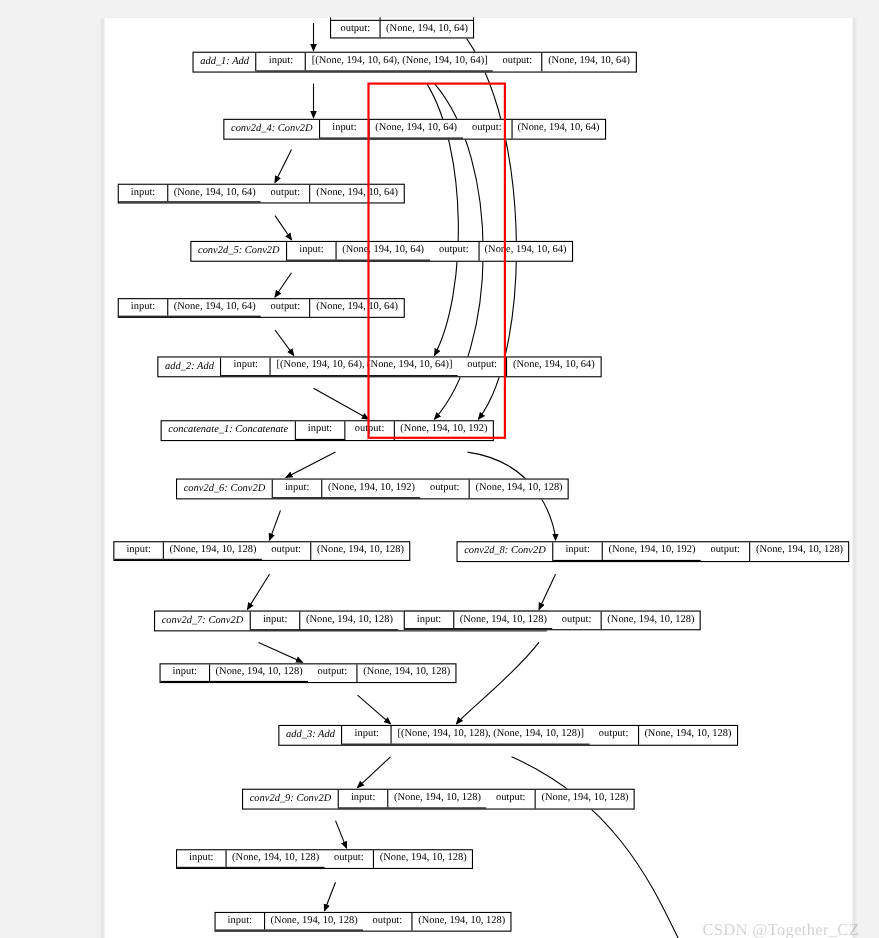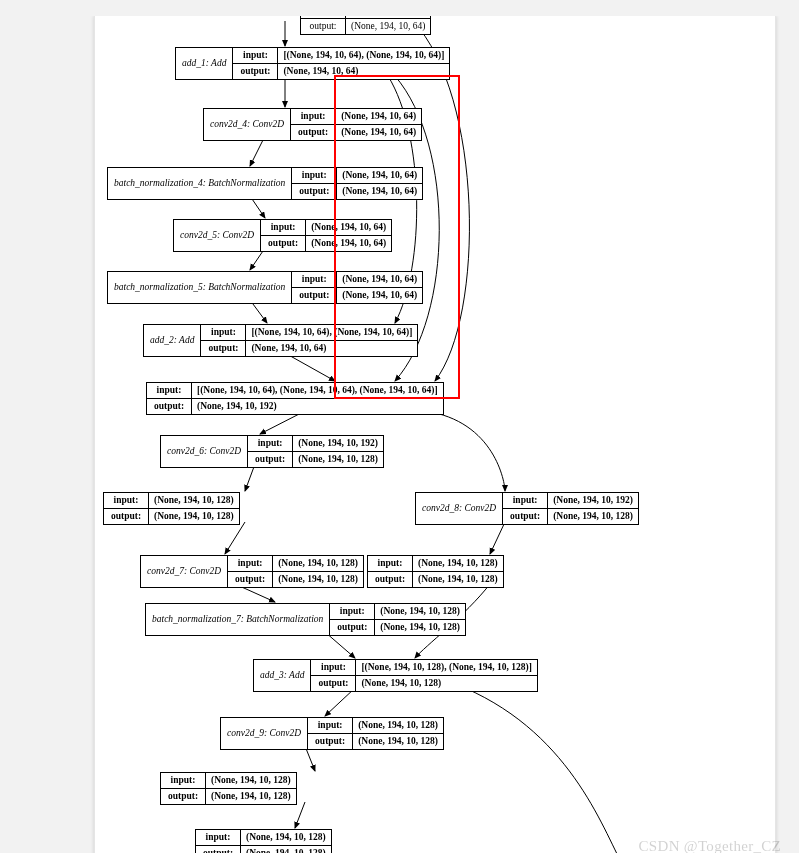--- a/index.html
+++ b/index.html
@@ -23,21 +23,21 @@
   }
   .node{
     position:absolute;display:flex;background:#fff;
     border:1px solid var(--border);font-size:9.5px;line-height:1.15;
     box-sizing:border-box;
   }
   .node .name{
     padding:3px 6px;display:flex;align-items:center;justify-content:center;
     border-right:1px solid var(--border);white-space:nowrap;text-align:center;font-style:italic;
   }
-  .node .io{display:flex;flex-direction:column;font-weight:bold;}
+  .node .io{display:flex;flex-direction:row;}
   .node .io .row{display:flex;}
   .node .io .row:first-child{border-bottom:1px solid var(--border);}
   .node .io .lbl{padding:2px 5px;border-right:1px solid var(--border);min-width:34px;text-align:center;}
   .node .io .val{padding:2px 5px;white-space:nowrap;text-align:center;}
   .io-only{display:flex;flex-direction:column;}
   .io-only .row{display:flex;}
   .io-only .row:first-child{border-bottom:1px solid var(--border);}
   .io-only .lbl{padding:2px 5px;border-right:1px solid var(--border);min-width:34px;text-align:center;}
   .io-only .val{padding:2px 5px;white-space:nowrap;text-align:center;}
 
@@ -145,21 +145,20 @@
             <div class="val">(None, 194, 10, 64)</div>
           </div>
         <div class="row">
             <div class="lbl">output:</div>
             <div class="val">(None, 194, 10, 64)</div>
           </div>
       </div>
     </div>
 
     <div class="node" style="left:12px;top:151px;">
-      <div class="name">batch_normalization_4: BatchNormalization</div>
       <div class="io">
         <div class="row">
             <div class="lbl">input:</div>
             <div class="val">(None, 194, 10, 64)</div>
           </div>
         <div class="row">
             <div class="lbl">output:</div>
             <div class="val">(None, 194, 10, 64)</div>
           </div>
       </div>
@@ -173,21 +172,20 @@
             <div class="val">(None, 194, 10, 64)</div>
           </div>
         <div class="row">
             <div class="lbl">output:</div>
             <div class="val">(None, 194, 10, 64)</div>
           </div>
       </div>
     </div>
 
     <div class="node" style="left:12px;top:255px;">
-      <div class="name">batch_normalization_5: BatchNormalization</div>
       <div class="io">
         <div class="row">
             <div class="lbl">input:</div>
             <div class="val">(None, 194, 10, 64)</div>
           </div>
         <div class="row">
             <div class="lbl">output:</div>
             <div class="val">(None, 194, 10, 64)</div>
           </div>
       </div>
@@ -201,24 +199,24 @@
             <div class="val">[(None, 194, 10, 64), (None, 194, 10, 64)]</div>
           </div>
         <div class="row">
             <div class="lbl">output:</div>
             <div class="val">(None, 194, 10, 64)</div>
           </div>
       </div>
     </div>
 
     <div class="node" style="left:51px;top:366px;">
-      <div class="io">
-        <div class="row">
-            <div class="lbl">input:</div>
-            <div class="val">[(None, 194, 10, 64), (None, 194, 10, 64), (None, 194, 10, 64)]</div>
+      <div class="name">concatenate_1: Concatenate</div>
+      <div class="io">
+        <div class="row">
+            <div class="lbl">input:</div>
           </div>
         <div class="row">
             <div class="lbl">output:</div>
             <div class="val">(None, 194, 10, 192)</div>
           </div>
       </div>
     </div>
 
     <div class="node" style="left:65px;top:419px;">
       <div class="name">conv2d_6: Conv2D</div>
@@ -282,21 +280,20 @@
             <div class="val">(None, 194, 10, 128)</div>
           </div>
         <div class="row">
             <div class="lbl">output:</div>
             <div class="val">(None, 194, 10, 128)</div>
           </div>
       </div>
     </div>
 
     <div class="node" style="left:50px;top:587px;">
-      <div class="name">batch_normalization_7: BatchNormalization</div>
       <div class="io">
         <div class="row">
             <div class="lbl">input:</div>
             <div class="val">(None, 194, 10, 128)</div>
           </div>
         <div class="row">
             <div class="lbl">output:</div>
             <div class="val">(None, 194, 10, 128)</div>
           </div>
       </div>

